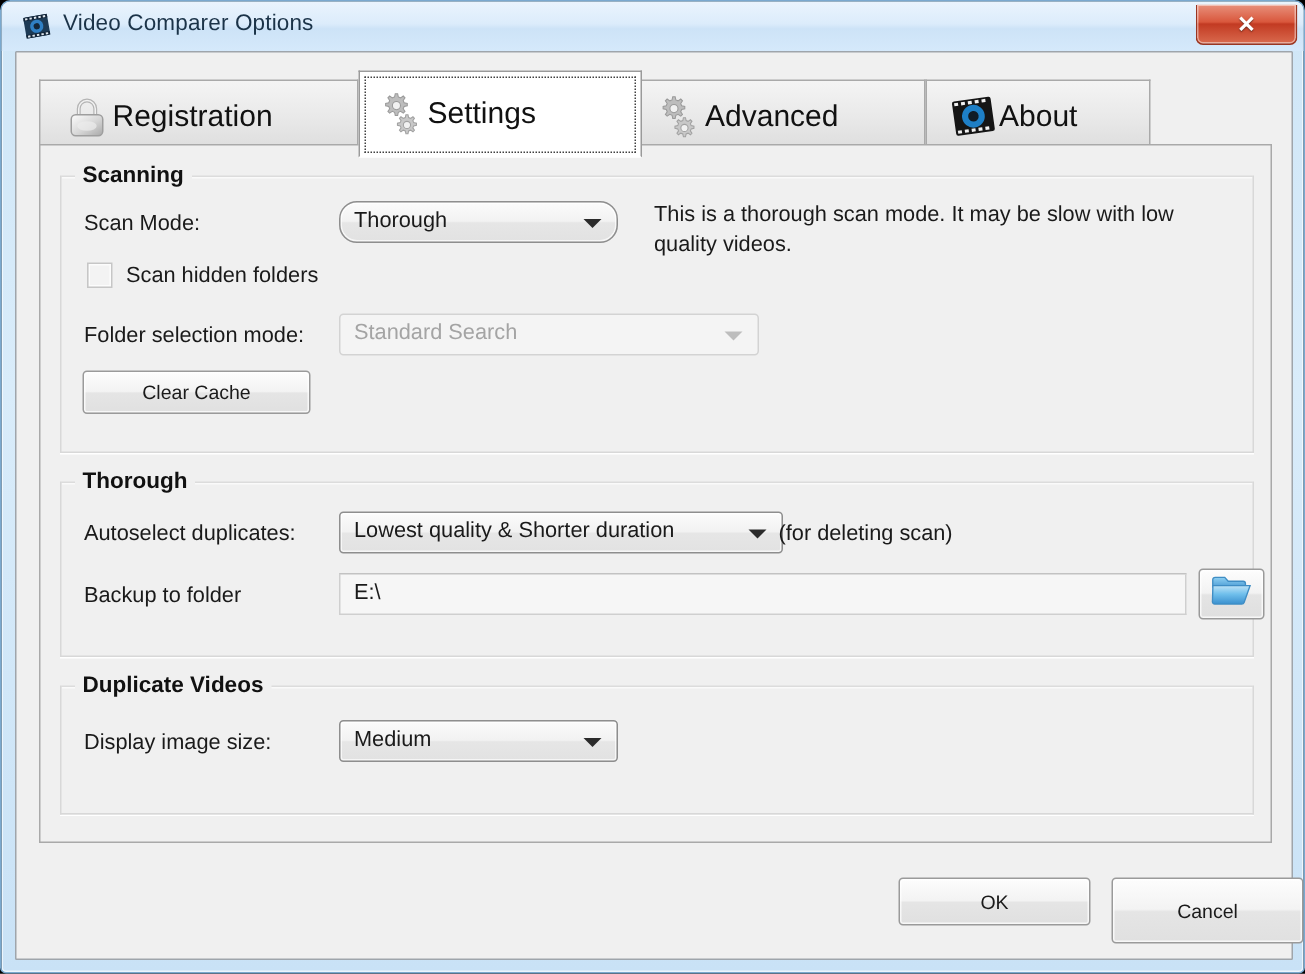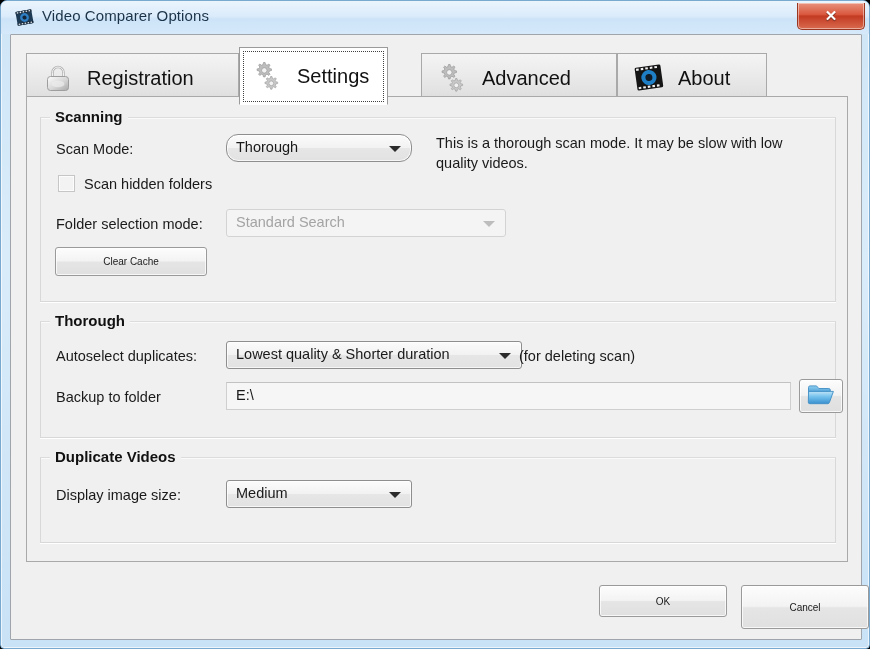--- a/index.html
+++ b/index.html
@@ -116,21 +116,20 @@
   }
   .tab.active .focus-ring {
     position: absolute;
     left: 3px; top: 3px; right: 3px; bottom: 2px;
     border: 1px dotted #404040;
     pointer-events: none;
   }
   .tab-label {
     font-size: 20px;
     color: #111;
-    margin-left: 12px;
     white-space: nowrap;
   }
   .tab-icon { width: 34px; height: 34px; flex: 0 0 34px; }
 
   
   .tabpage {
     position: absolute;
     left: 15px; top: 61px;
     width: 822px;
     height: 466px;
@@ -225,21 +224,21 @@
   }
 
   
   .btn {
     position: absolute;
     box-sizing: border-box;
     background: linear-gradient(to bottom, #fdfdfd 0%, #f3f3f3 48%, #e5e5e5 52%, #e0e0e0 100%);
     border: 1px solid #9a9a9a;
     border-radius: 3px;
     box-shadow: inset 0 0 0 1px rgba(255,255,255,0.75);
-    font-size: 10px;
+    font-size: 13px;
     color: #1a1a1a;
     display: flex;
     align-items: center;
     justify-content: center;
     cursor: pointer;
   }
 
   
   .textfield {
     position: absolute;
@@ -325,21 +324,21 @@
             </defs>
             <path d="M11.5 16 V11.5 a5.5 5.5 0 0 1 11 0 V16" fill="none" stroke="#b4b4b4" stroke-width="2.6"></path>
             <path d="M11.5 16 V11.5 a5.5 5.5 0 0 1 11 0 V16" fill="none" stroke="#f2f2f2" stroke-width="1"></path>
             <rect x="6.5" y="15.5" width="21" height="14" rx="3" fill="url(#lockg)" stroke="#9e9e9e" stroke-width="1"></rect>
             <ellipse cx="17" cy="23" rx="6.5" ry="3.2" fill="#ededed" opacity="0.7"></ellipse>
           </svg>
         </span>
         <span class="tab-label">Registration</span>
       </div>
 
-      <div class="tab active" style="left:213px; width:149px;padding-left:11px;">
+      <div class="tab active" style="left:213px; width:189px;padding-left:11px;">
         <span class="tab-icon">
           <svg width="34" height="34" viewBox="0 0 34 34">
             <g fill="#bdbdbd" stroke="#9a9a9a" stroke-width="0.7">
               <path d="M12.5 3.5 l1.6 0 .45 2.1 1.5 .62 1.8-1.2 1.15 1.15-1.2 1.8 .62 1.5 2.1 .45 0 1.6-2.1 .45-.62 1.5 1.2 1.8-1.15 1.15-1.8-1.2-1.5 .62-.45 2.1-1.6 0-.45-2.1-1.5-.62-1.8 1.2-1.15-1.15 1.2-1.8-.62-1.5-2.1-.45 0-1.6 2.1-.45 .62-1.5-1.2-1.8 1.15-1.15 1.8 1.2 1.5-.62z"></path>
             </g>
             <circle cx="13.3" cy="11.4" r="2.7" fill="#f1f1f1" stroke="#9a9a9a" stroke-width="0.7"></circle>
             <g fill="#c8c8c8" stroke="#a2a2a2" stroke-width="0.7">
               <path d="M19.6 17.5 l1.4 0 .4 1.85 1.32 .55 1.58-1.06 1.0 1.0-1.06 1.58 .55 1.32 1.85 .4 0 1.4-1.85 .4-.55 1.32 1.06 1.58-1.0 1.0-1.58-1.06-1.32 .55-.4 1.85-1.4 0-.4-1.85-1.32-.55-1.58 1.06-1.0-1.0 1.06-1.58-.55-1.32-1.85-.4 0-1.4 1.85-.4 .55-1.32-1.06-1.58 1.0-1.0 1.58 1.06 1.32-.55z"></path>
             </g>
             <circle cx="20.3" cy="24.3" r="2.4" fill="#f1f1f1" stroke="#a2a2a2" stroke-width="0.7"></circle>

